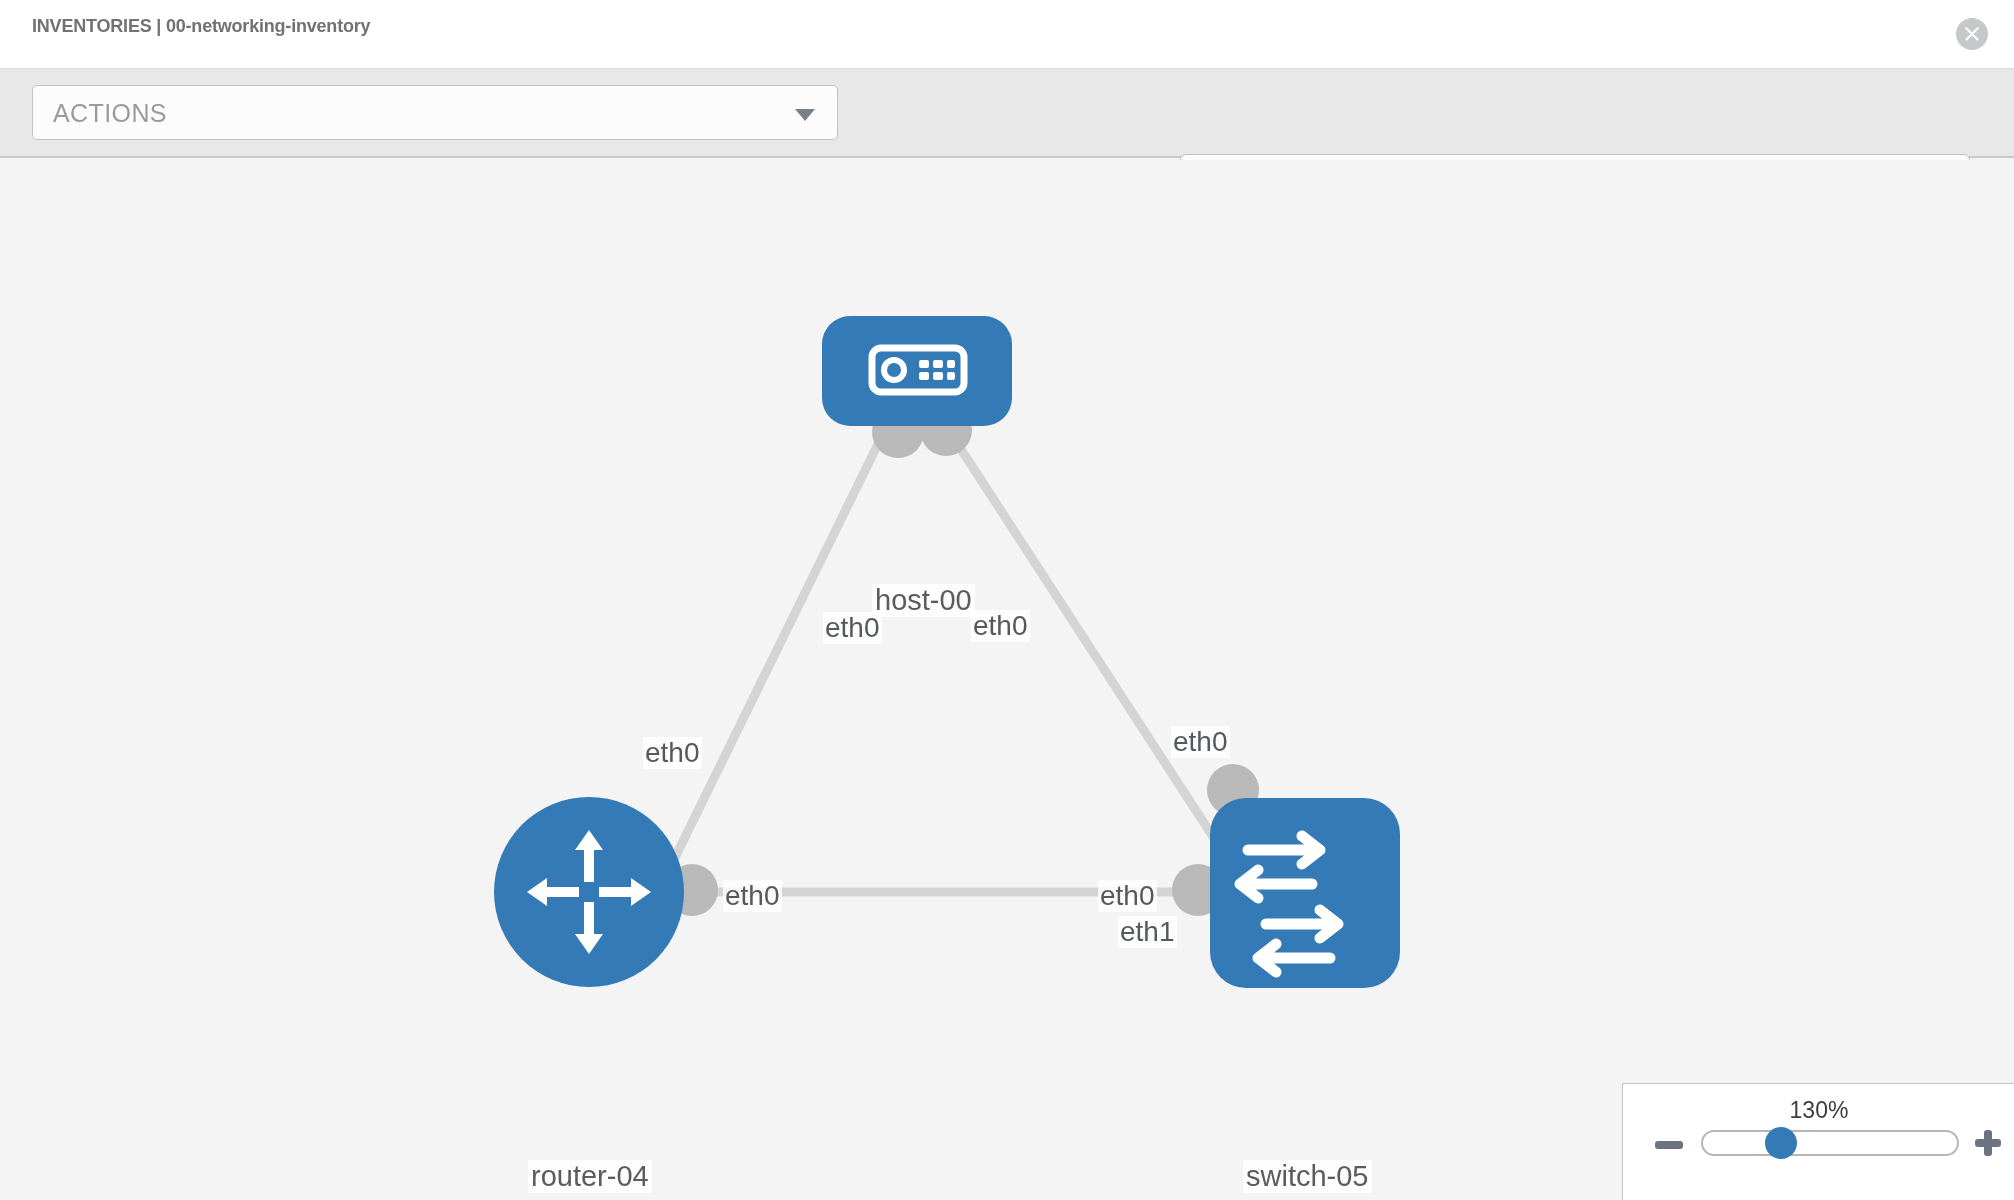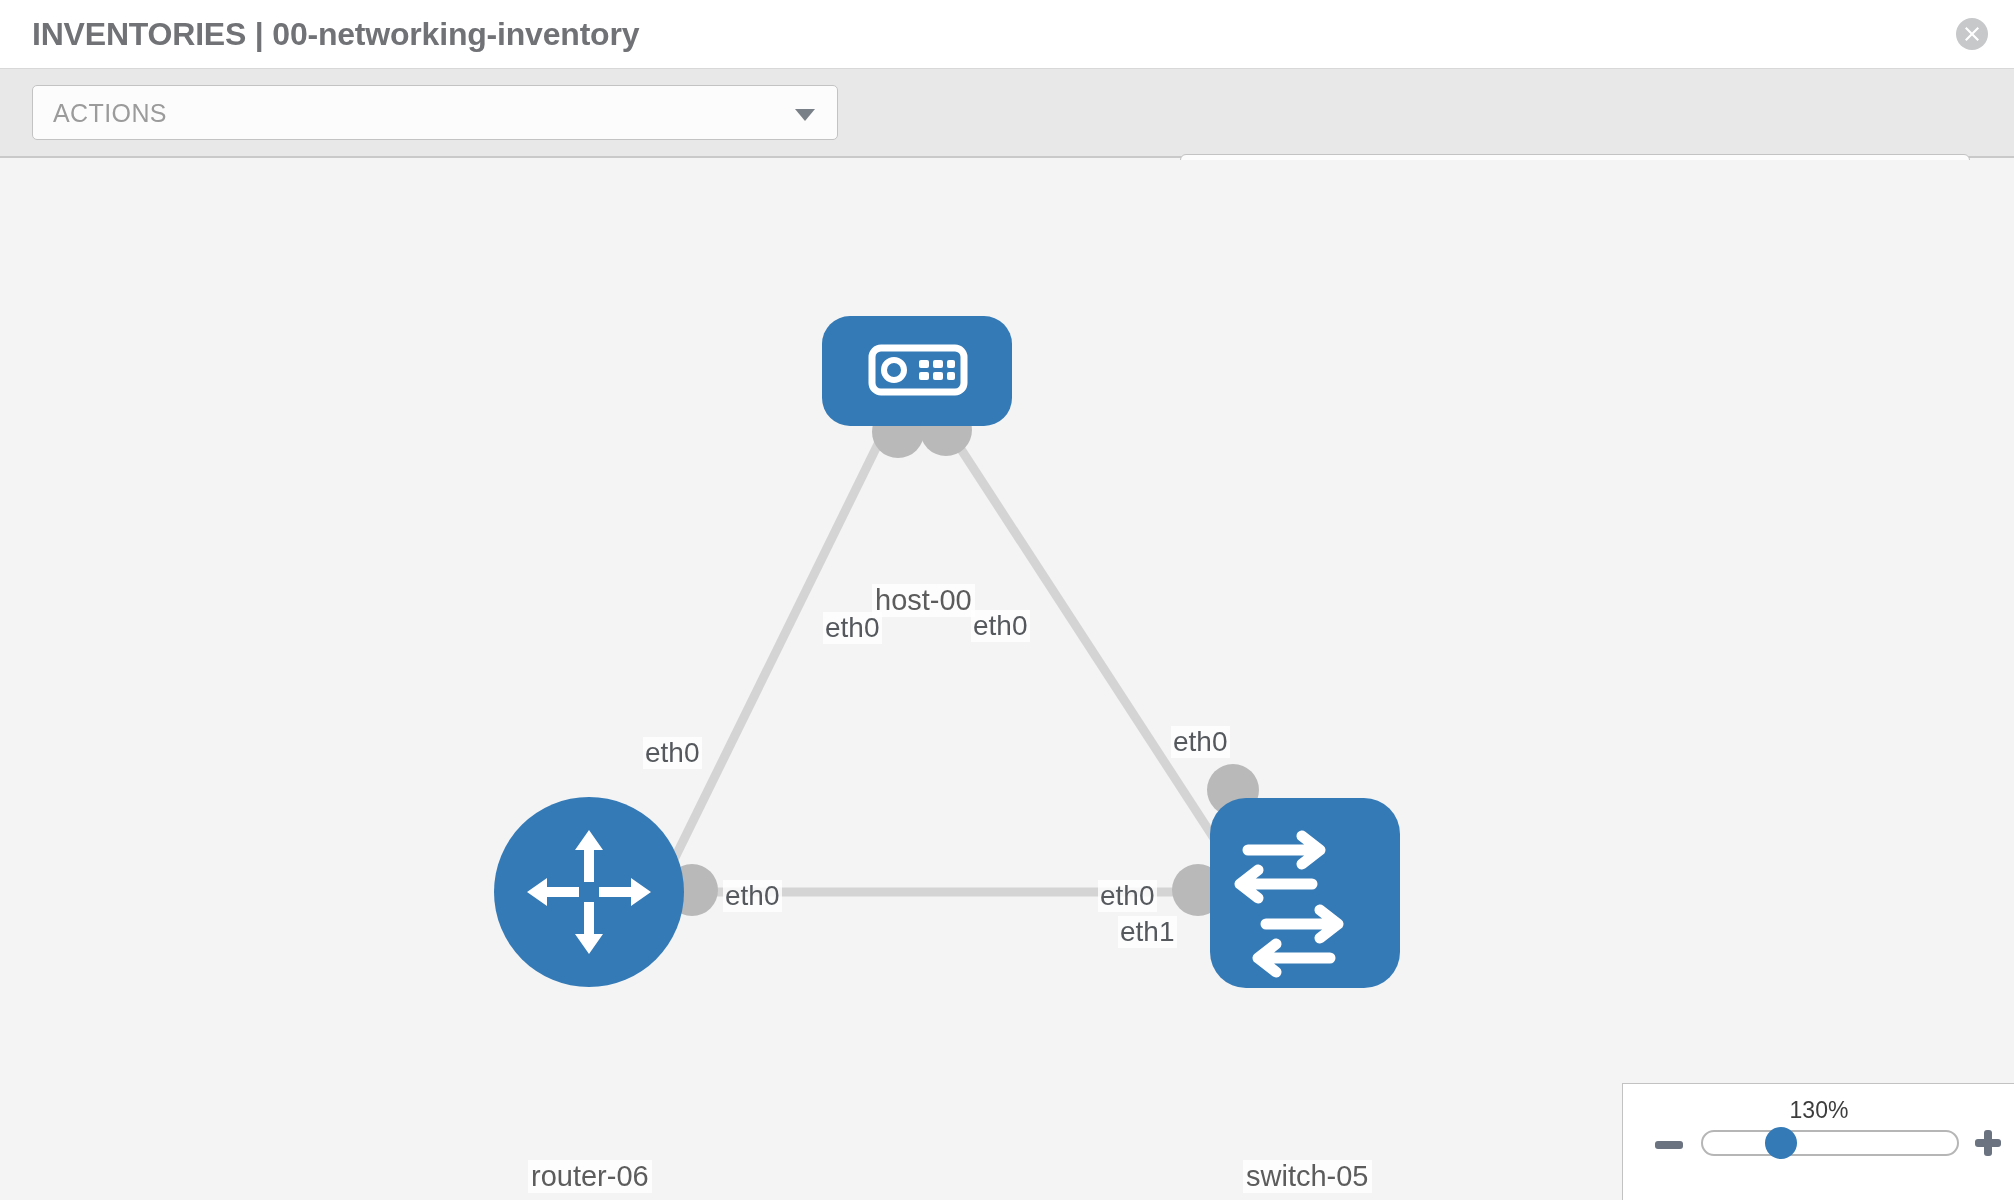--- a/index.html
+++ b/index.html
@@ -26,21 +26,21 @@
     width: 2014px;
     height: 69px;
     background: #ffffff;
     border-bottom: 1px solid #d8d8d8;
     box-sizing: border-box;
   }
   .header-title {
     position: absolute;
     left: 32px;
     top: 16px;
-    font-size: 32px;
+    font-size: 18px;
     font-weight: bold;
     color: #707276;
     letter-spacing: -0.2px;
     white-space: nowrap;
     font-stretch: condensed;
   }
   .close-btn {
     position: absolute;
     right: 26px;
     top: 18px;
@@ -329,21 +329,21 @@
 
           <path d="M26,96 L96,96 M80,82 L98,96 L80,110" stroke="#ffffff" stroke-width="11" fill="none" stroke-linecap="round" stroke-linejoin="round"></path>
 
           <path d="M90,130 L20,130 M36,116 L18,130 L36,144" stroke="#ffffff" stroke-width="11" fill="none" stroke-linecap="round" stroke-linejoin="round"></path>
         </g>
       </g>
     </svg>
 
     <div class="node-label" style="left:872px; top:424px;">host-00</div>
 
-    <div class="node-label" style="left:528px; top:1000px;">router-06</div>
+    <div class="node-label" style="left:528px; top:1000px;">router-04</div>
 
     <div class="node-label" style="left:1243px; top:1000px;">switch-05</div>
 
     <div class="port-label" style="left:823px; top:452px;">eth0</div>
 
     <div class="port-label" style="left:971px; top:450px;">eth0</div>
 
     <div class="port-label" style="left:643px; top:577px;">eth0</div>
 
     <div class="port-label" style="left:1171px; top:566px;">eth0</div>

